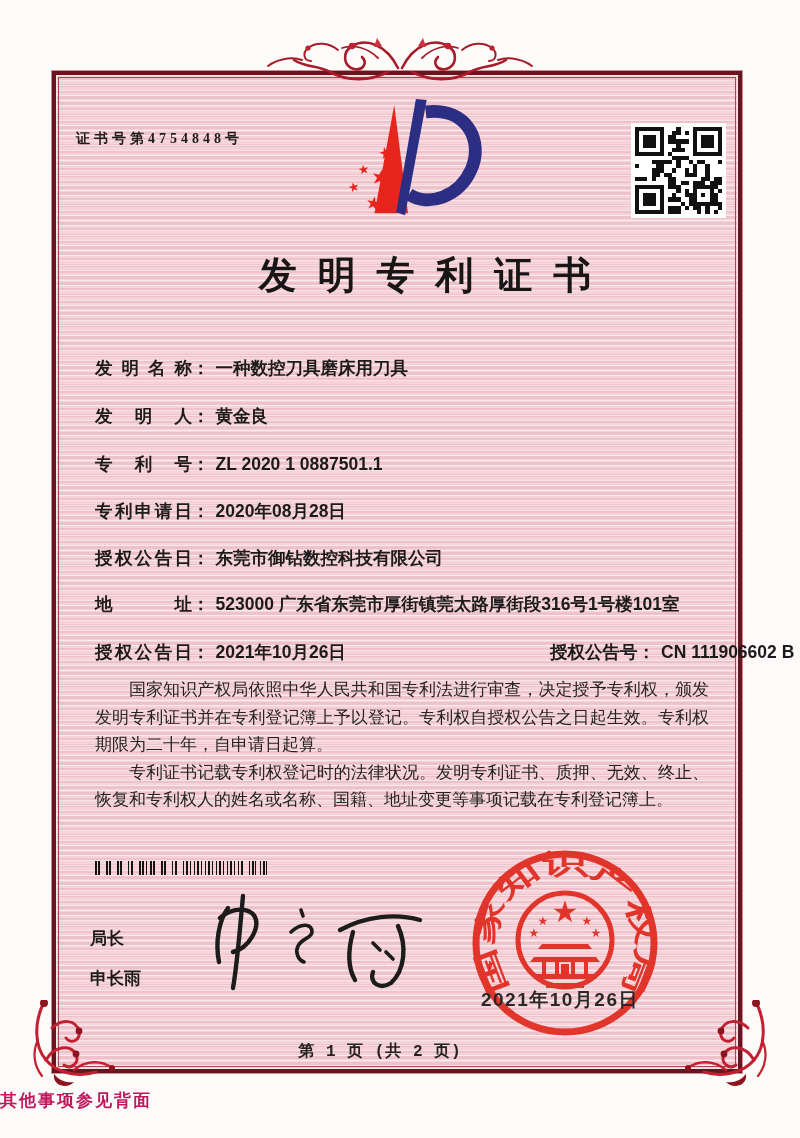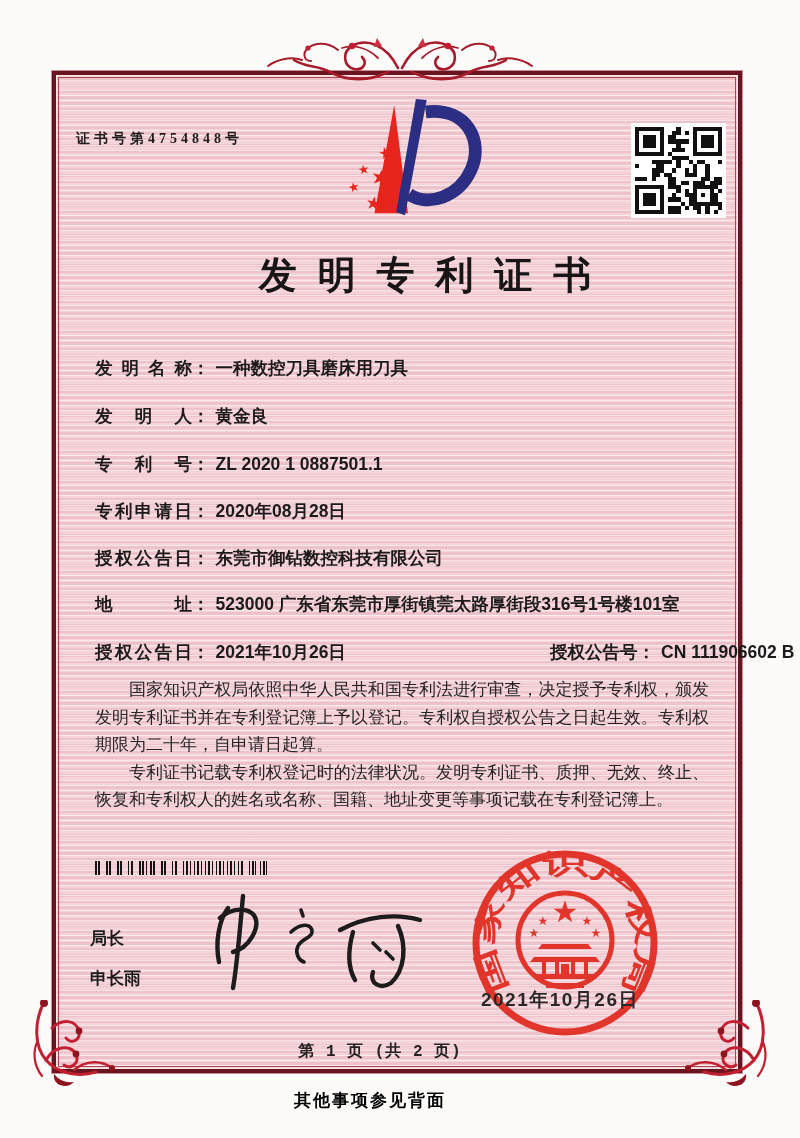--- a/index.html
+++ b/index.html
@@ -64,22 +64,22 @@
   .signature { position:absolute; left:190px; top:886px; width:240px; height:112px; }
 
   .seal { position:absolute; left:462px; top:840px; width:206px; height:206px; }
 
   .page-info {
     position:absolute; left:0; top:1041px; width:760px; text-align:center;
     font-family:Liberation Mono, monospace; font-size:16px; font-weight:600; color:#242222;
     letter-spacing:1px;
   }
   .footer-note {
-    position:absolute; left:0; top:1089px; width:740px; text-align:center;
-    font-family:"Liberation Serif", serif; font-size:17px; font-weight:600; color:#000000;
+    position:absolute; left:0; top:1089px; width:740px; text-align:left;
+    font-family:"Liberation Serif", serif; font-size:17px; font-weight:600; color:#be185d;
     letter-spacing:2px;
   }
 
   .orn { position:absolute; pointer-events:none; }
   .orn-top   { left:262px; top:26px;  width:276px; height:66px; }
   .orn-bl    { left:24px;  top:1000px; width:130px; height:86px; }
   .orn-br    { left:646px; top:1000px; width:130px; height:86px; }
 </style>
 </head>
 <body>

